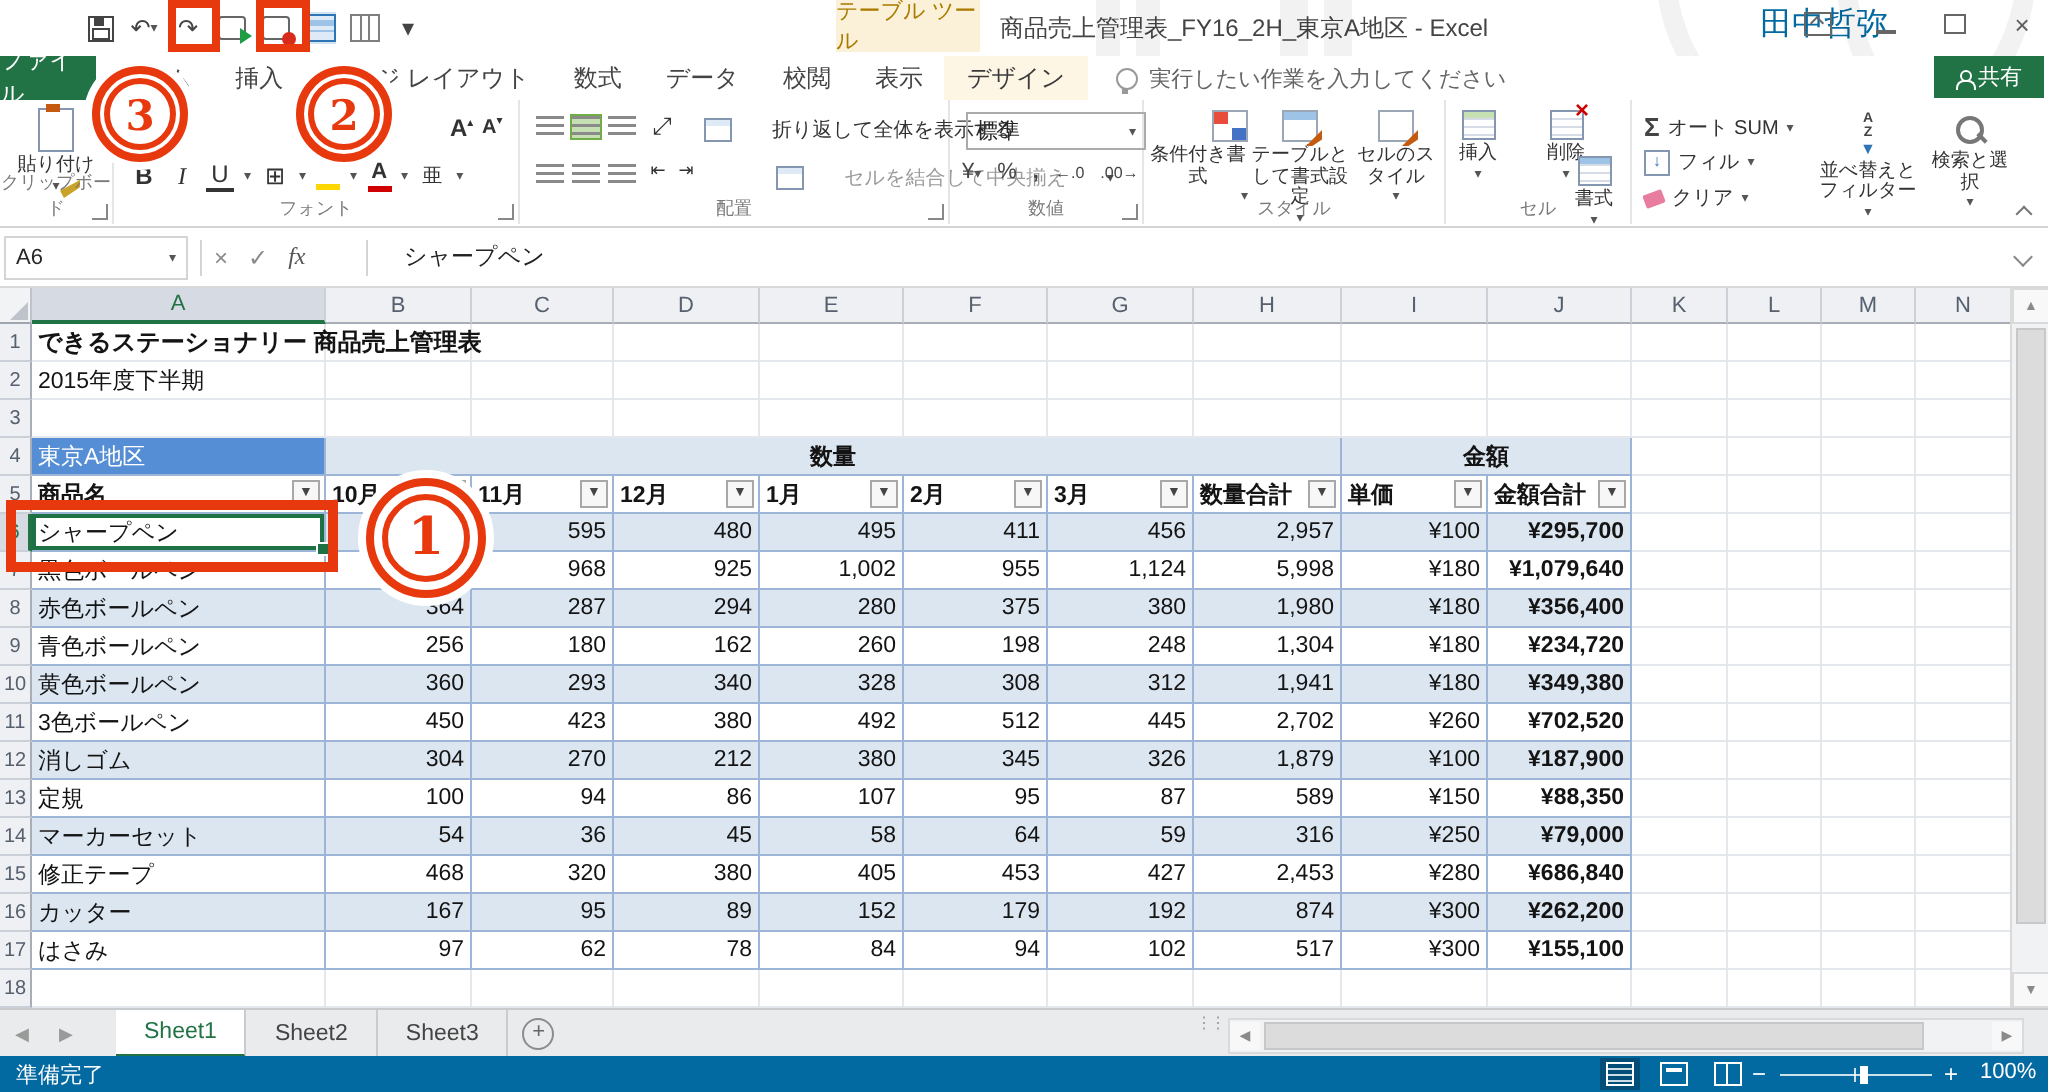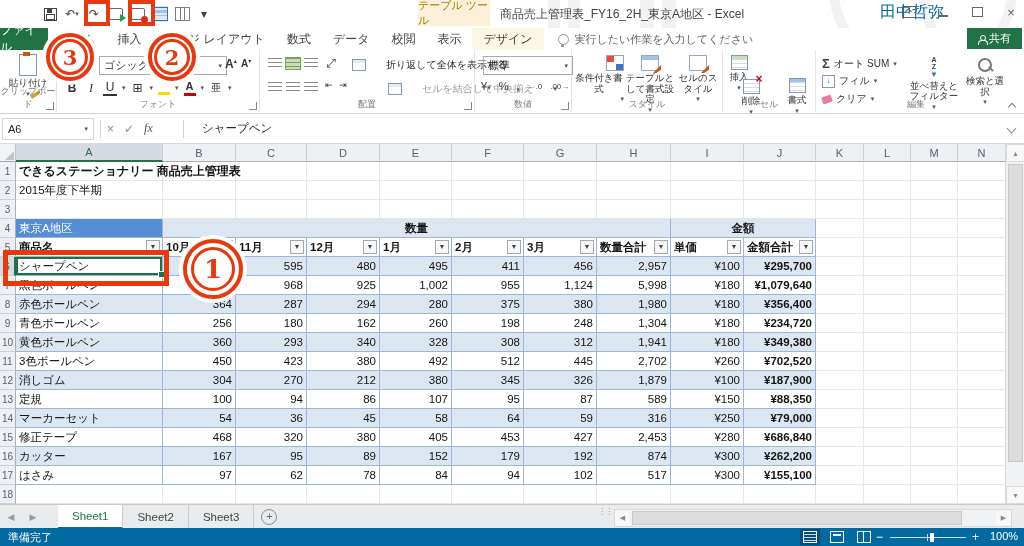--- a/index.html
+++ b/index.html
@@ -251,24 +251,20 @@
       <span class="clip-ic"></span>
       <span>貼り付け</span>
         <span class="dd">▾</span>
     </div>
     <span class="brushic"></span>
     <div class="glabel">クリップボード</div>
     <span class="launcher"></span>
   </div>
 
   <div class="rgroup" style="width:202px">
-    <div class="fontbox">
-      <span>ゴシック</span>
-        <span class="dd">▾</span>
-    </div>
     <span class="ga" style="position:absolute;left:168px;top:7px;">A<sup>▴</sup></span>
     <span class="ga" style="position:absolute;left:184px;top:7px;font-size:10px;">A<sup>▾</sup></span>
     <div class="fontrow2">
       <span class="fbtn" style="font-weight:bold;">B</span>
       <span class="fbtn" style="font-style:italic;font-family:'Liberation Serif',serif;">I</span>
       <span class="fbtn ubar">U</span>
       <span class="dd">▾</span>
       <span class="fbtn">⊞</span>
         <span class="dd">▾</span>
       <span class="fillic"></span>
@@ -343,21 +339,21 @@
     </div>
     <div class="glabel">スタイル</div>
   </div>
 
   <div class="rgroup" style="width:92px">
     <div class="bigbtn" style="left:2px;top:5px;width:28px;">
       <span class="cellic ins"></span>
       <span>挿入</span>
         <span class="dd">▾</span>
     </div>
-    <div class="bigbtn" style="left:14px;top:5px;width:28px;margin-top:24px;">
+    <div class="bigbtn" style="left:46px;top:5px;width:28px;">
       <span class="cellic del"></span>
       <span>削除</span>
         <span class="dd">▾</span>
     </div>
     <div class="bigbtn" style="left:60px;top:5px;width:28px;margin-top:23px;">
       <span class="cellic fmt"></span>
       <span>書式</span>
         <span class="dd">▾</span>
     </div>
     <div class="glabel">セル</div>
@@ -386,21 +382,20 @@
         </span>
       <span class="vfil" style="color:#2E75B6;font-size:8px;">▼</span>
       <span>並べ替えとフィルター</span>
         <span class="dd">▾</span>
     </div>
     <div class="bigbtn2" style="left:146px;top:8px;width:46px;">
       <span class="magic"></span>
       <span style="margin-top:4px;">検索と選択</span>
         <span class="dd">▾</span>
     </div>
-    <div class="glabel">編集</div>
   </div>
   <span class="collapse"></span>
 </div>
 
 <div class="fbar">
   <div class="namebox">
     <span>A6</span>
       <span class="dd">▾</span>
   </div>
   <div class="fsep"></div>

